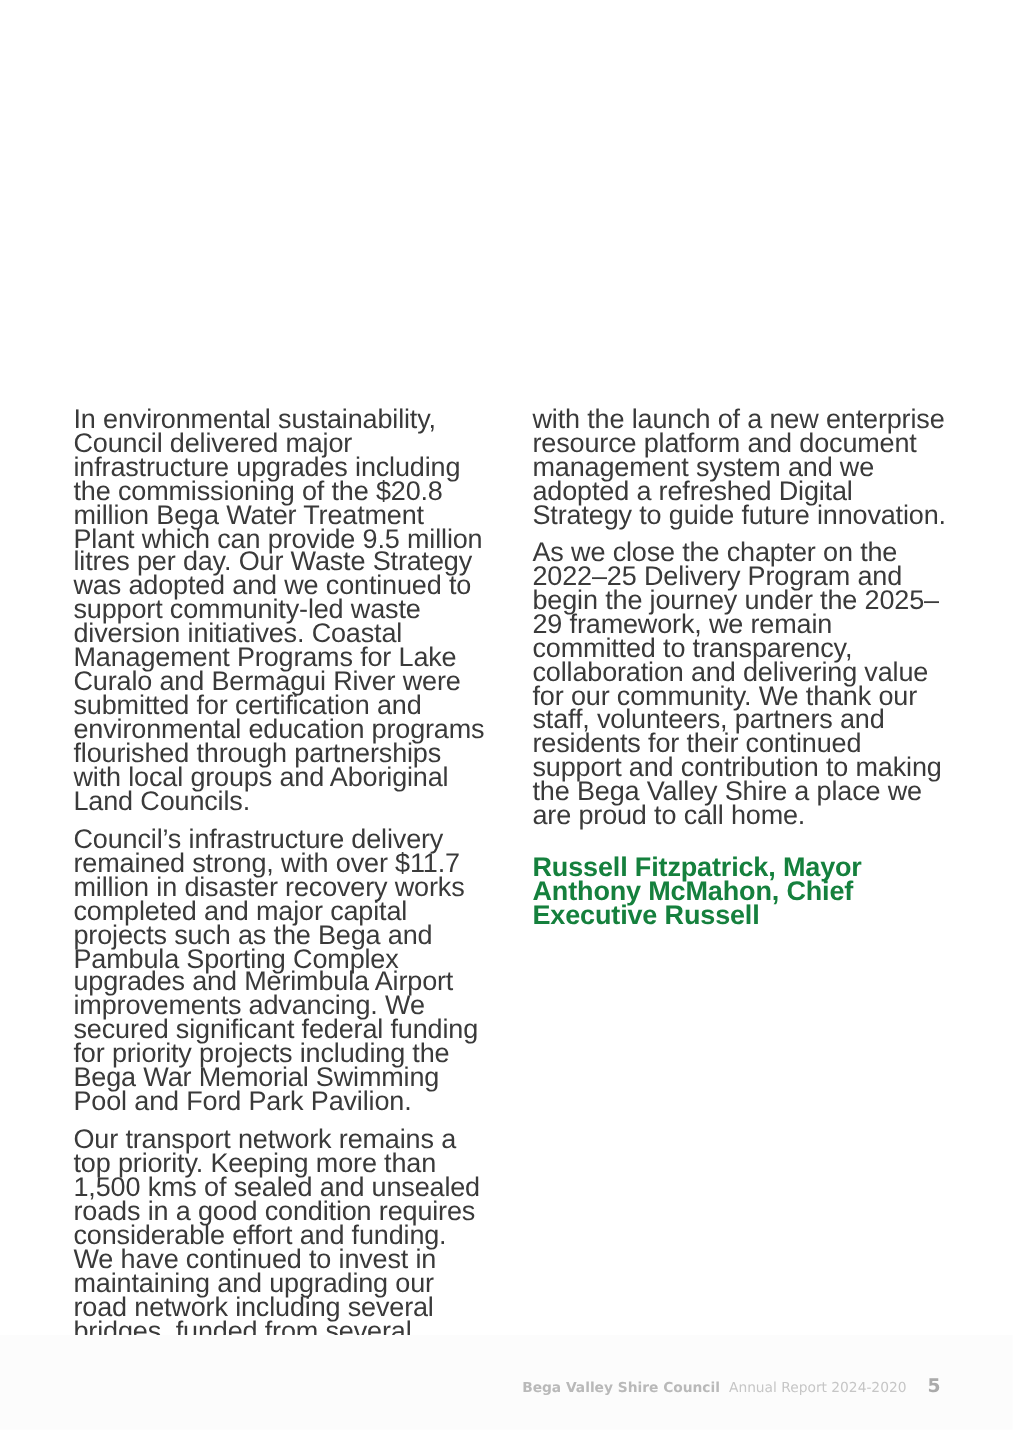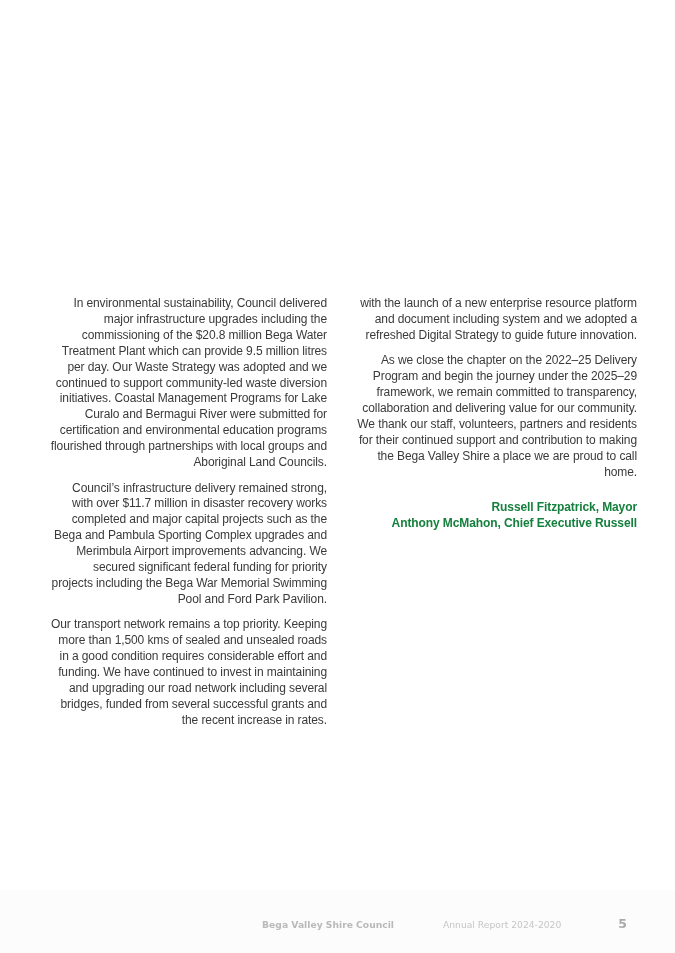--- a/index.html
+++ b/index.html
@@ -17,26 +17,25 @@
     }
     .page {
       position: absolute;
       left: 0; top: 0;
       width: 675px;
       height: 953px;
       background: #ffffff;
     }
     .column {
       position: absolute;
-      top: 296px;
+      top: 272px;
       width: 278px;
-      font-size: 12px;
+      font-size: 18px;
       line-height: 15.9px;
       letter-spacing: -0.1px;
-      text-align: right;
     }
     .col-left { left: 49px; }
     .col-right { left: 355px; width: 282px; }
     .column p {
       margin: 0 0 9.6px 0;
     }
     .signatures {
       margin-top: 18px;
       font-weight: bold;
       color: #15803d;
@@ -55,21 +54,20 @@
     .footer {
       position: absolute;
       top: 916px;
       right: 48px;
       font-family: "DejaVu Sans", sans-serif;
       font-size: 9.2px;
       color: #bdbdbd;
       white-space: nowrap;
       display: flex;
       align-items: baseline;
-      gap: 43px;
     }
     .footer .org {
       font-weight: bold;
       color: #b9b9b9;
       margin-right: 6px;
     }
     .footer .report {
       color: #c6c6c6;
     }
     .footer .page-num {
@@ -84,21 +82,21 @@
 
 <div class="page">
 
   <div class="column col-left">
     <p>In environmental sustainability, Council delivered major infrastructure upgrades including the commissioning of the $20.8 million Bega Water Treatment Plant which can provide 9.5 million litres per day. Our Waste Strategy was adopted and we continued to support community-led waste diversion initiatives. Coastal Management Programs for Lake Curalo and Bermagui River were submitted for certification and environmental education programs flourished through partnerships with local groups and Aboriginal Land Councils.</p>
     <p>Council’s infrastructure delivery remained strong, with over $11.7 million in disaster recovery works completed and major capital projects such as the Bega and Pambula Sporting Complex upgrades and Merimbula Airport improvements advancing. We secured significant federal funding for priority projects including the Bega War Memorial Swimming Pool and Ford Park Pavilion.</p>
     <p>Our transport network remains a top priority. Keeping more than 1,500 kms of sealed and unsealed roads in a good condition requires considerable effort and funding. We have continued to invest in maintaining and upgrading our road network including several bridges, funded from several successful grants and the recent increase in rates.</p>
   </div>
 
   <div class="column col-right">
-    <p>with the launch of a new enterprise resource platform and document including system and we adopted a refreshed Digital Strategy to guide future innovation.</p>
+    <p>with the launch of a new enterprise resource platform and document management system and we adopted a refreshed Digital Strategy to guide future innovation.</p>
     <p>As we close the chapter on the 2022–25 Delivery Program and begin the journey under the 2025–29 framework, we remain committed to transparency, collaboration and delivering value for our community. We thank our staff, volunteers, partners and residents for their continued support and contribution to making the Bega Valley Shire a place we are proud to call home.</p>
     <div class="signatures">
       <div>Russell Fitzpatrick, Mayor</div>
       <div>Anthony McMahon, Chief Executive Russell</div>
     </div>
   </div>
 
   <div class="footer-band"></div>
 
   <div class="footer">

